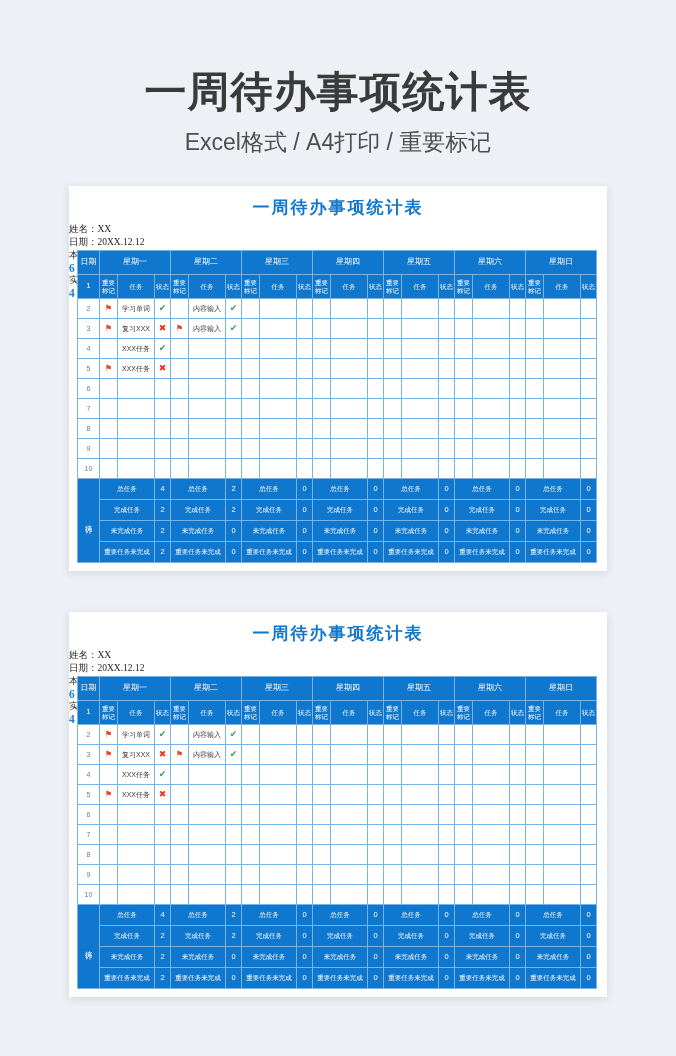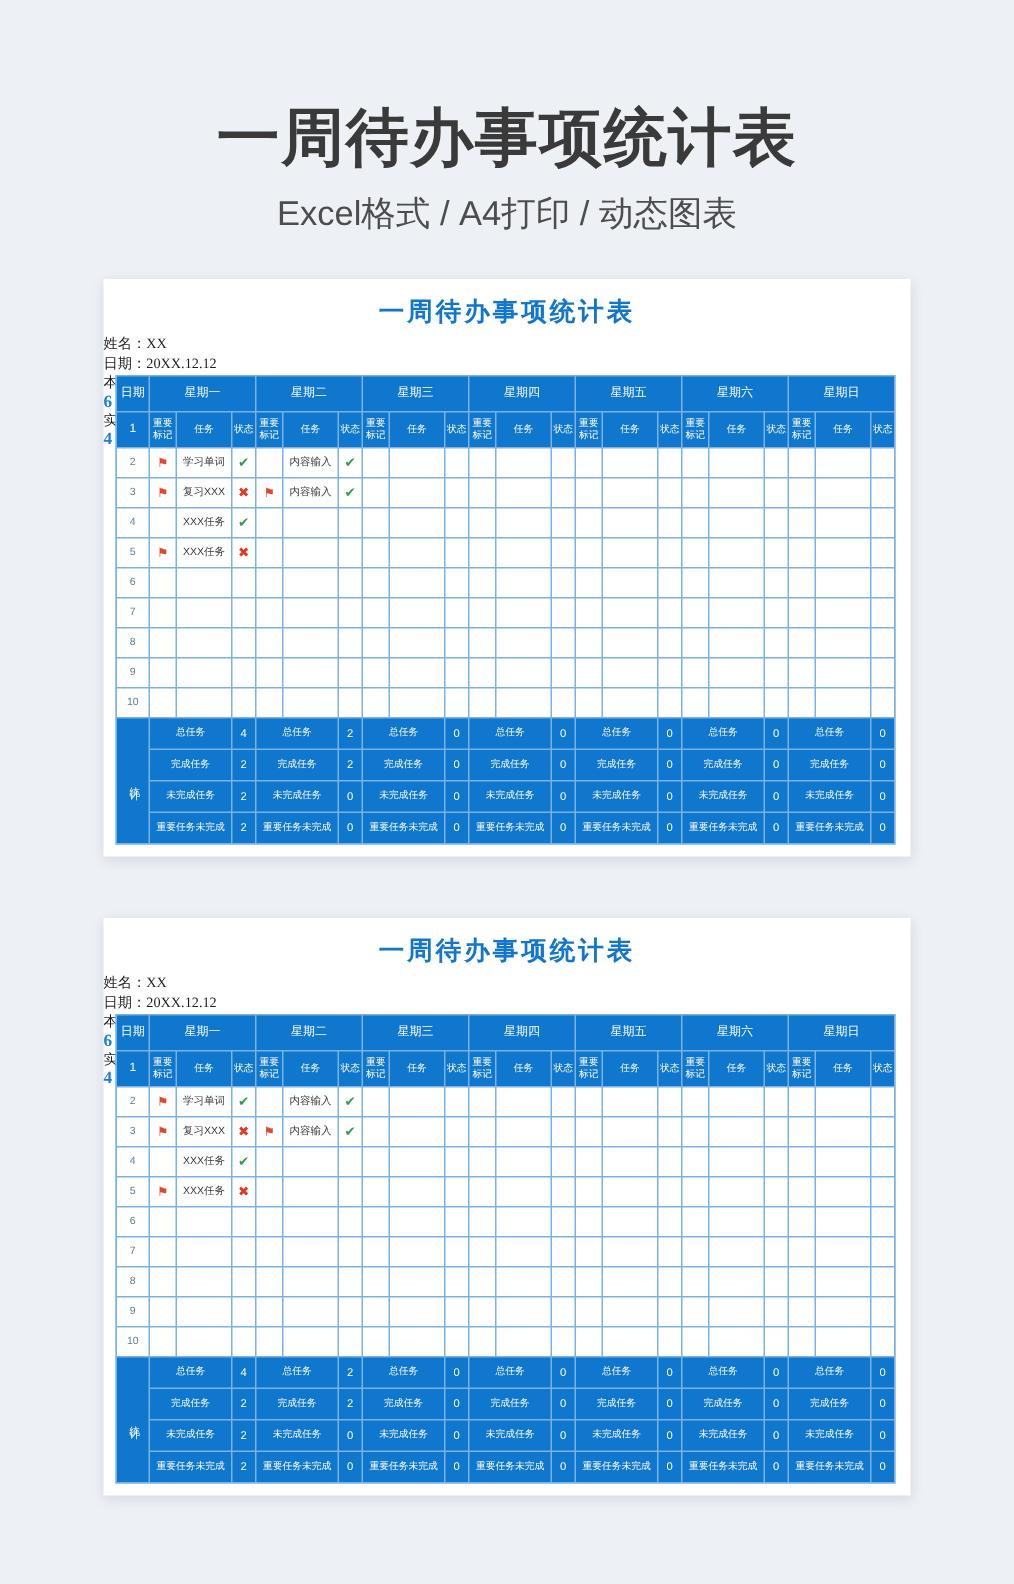--- a/index.html
+++ b/index.html
@@ -50,21 +50,21 @@
   .ok{color:#2f9e4f;font-size:9px;font-weight:bold;}
   .bad{color:#e03a24;font-size:9px;font-weight:bold;}
   .vert{writing-mode:vertical-rl;font-size:7px;letter-spacing:2px;}
   .slabel{font-size:6.5px;}
   .sval{font-size:7.5px;}
 </style>
 </head>
 <body>
 
 <h1 class="hero-title">一周待办事项统计表</h1>
-<div class="hero-sub">Excel格式 / A4打印 / 动态图表</div>
+<div class="hero-sub">Excel格式 / A4打印 / 重要标记</div>
 <div id="cards">
     <div class="card" id="card0">
       <div class="sheet-title">一周待办事项统计表</div>
       <div class="meta">
         <div class="m-name">姓名：XX</div>
         <div class="m-date">日期：20XX.12.12</div>
         <div class="m-total">本周任务总计</div>
         <div class="m-total-v num">6</div>
         <div class="m-done">实际完成任务</div>
         <div class="m-done-v num">4</div>

